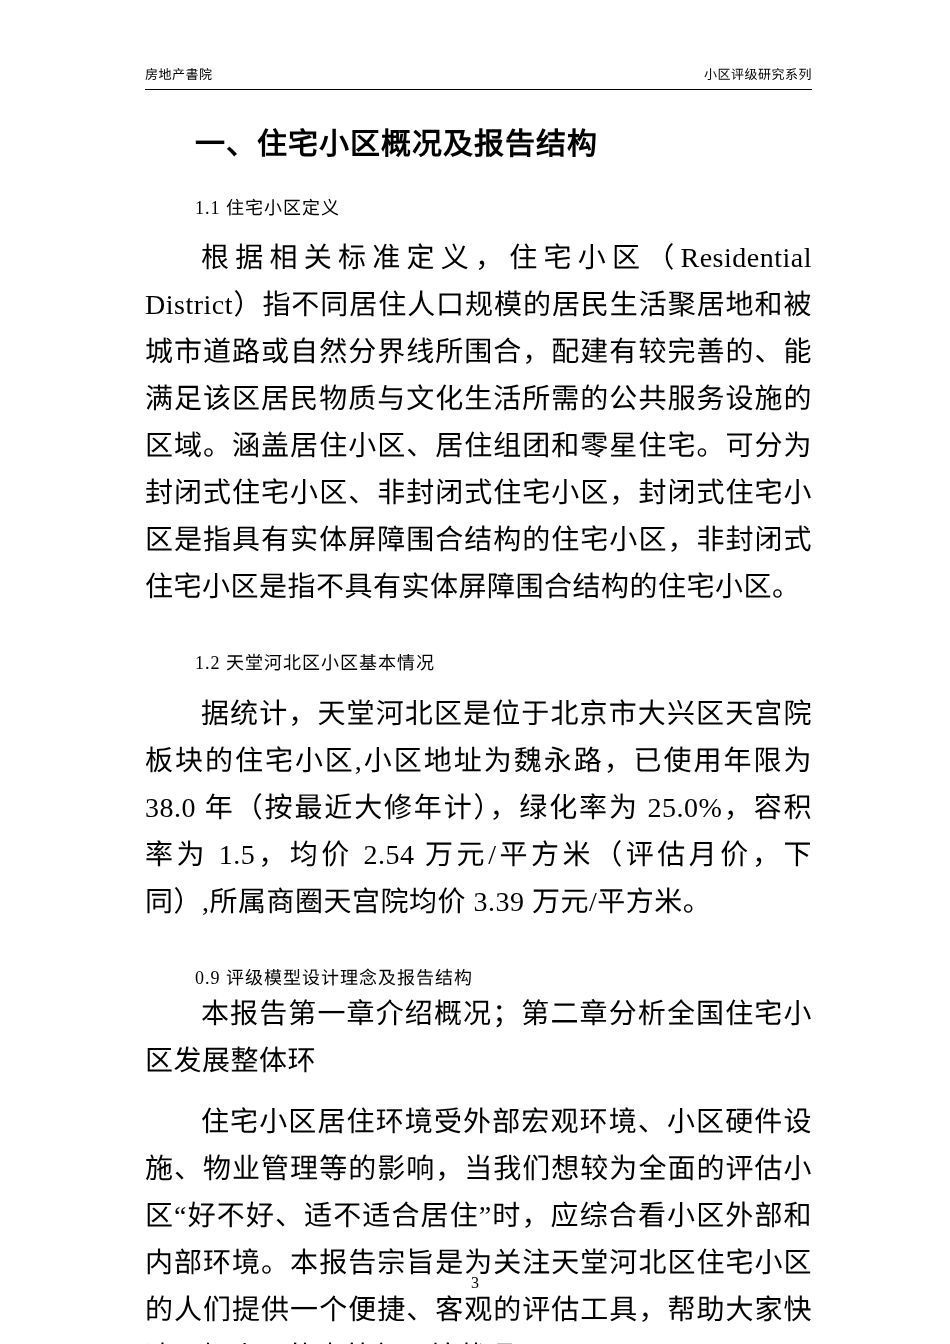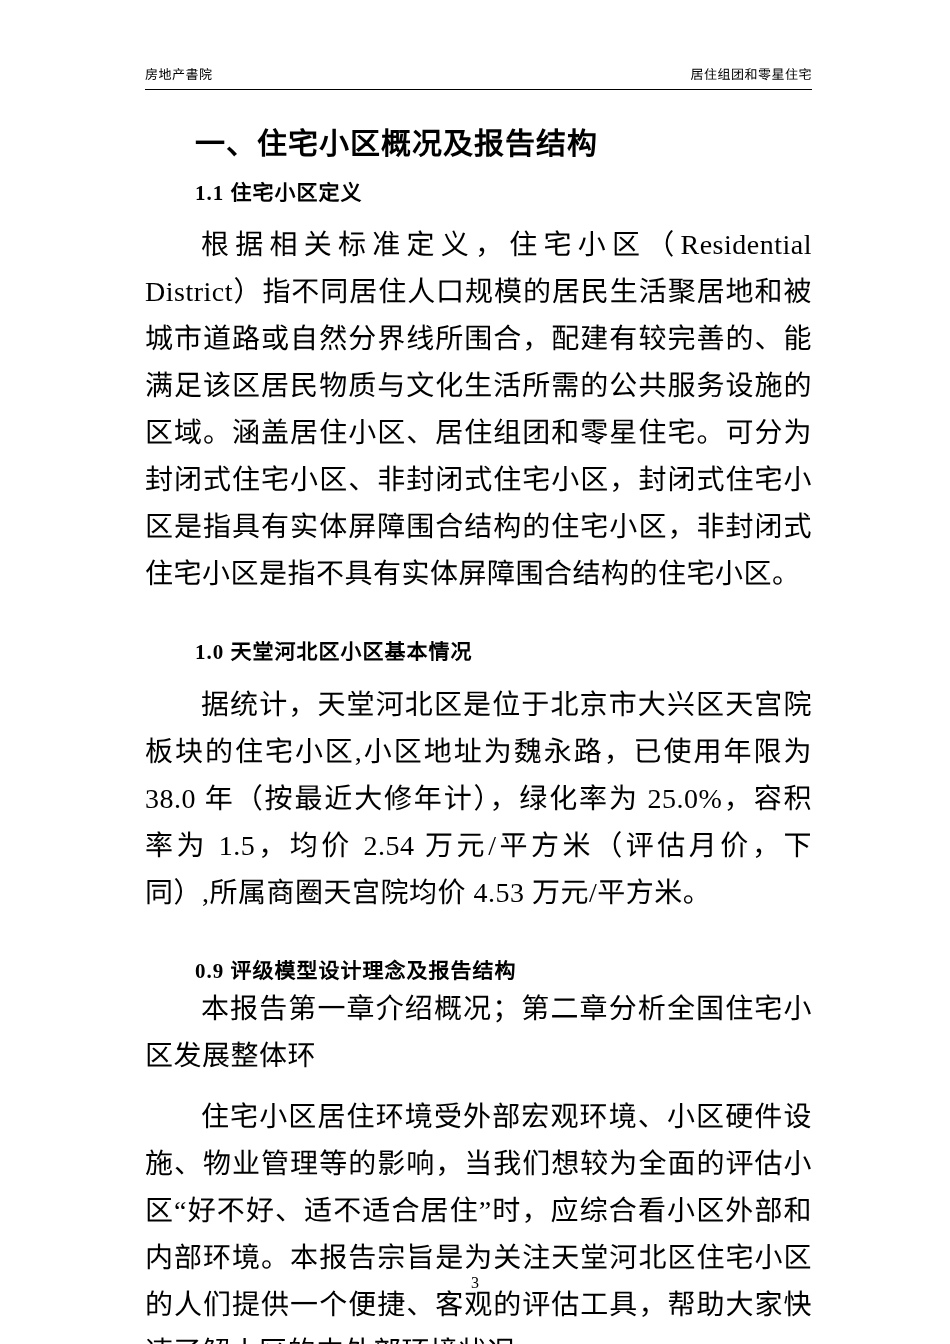--- a/index.html
+++ b/index.html
@@ -33,23 +33,23 @@
     margin: 0 138px 0 145px;
   }
   .doc-title {
     font-size: 30px;
     font-weight: bold;
     margin: 34px 0 0 50px;
     letter-spacing: 1px;
     line-height: 1.3;
   }
   .sec-heading {
-    font-size: 21px;
-    font-weight: bold;
-    margin: 17px 0 0 50px;
+    font-size: 18px;
+    font-weight: normal;
+    margin: 34px 0 0 50px;
     letter-spacing: 1px;
     line-height: 1.3;
   }
   .sec-heading.gap-lg {
     margin-top: 42px;
   }
   .para {
     font-size: 28px;
     line-height: 47px;
     margin: 14px 0 0 0;
@@ -71,35 +71,35 @@
     font-size: 16px;
   }
 </style>
 </head>
 <body>
 
 <div class="page">
 
   <header class="doc-header">
     <span>房地产書院</span>
-    <span>居住组团和零星住宅</span>
+    <span>小区评级研究系列</span>
   </header>
 
   <main class="doc-body">
 
     <h1 class="doc-title">一、住宅小区概况及报告结构</h1>
 
     <section>
       <h2 class="sec-heading">1.1 住宅小区定义</h2>
       <p class="para">根据相关标准定义，住宅小区（Residential District）指不同居住人口规模的居民生活聚居地和被城市道路或自然分界线所围合，配建有较完善的、能满足该区居民物质与文化生活所需的公共服务设施的区域。涵盖居住小区、居住组团和零星住宅。可分为封闭式住宅小区、非封闭式住宅小区，封闭式住宅小区是指具有实体屏障围合结构的住宅小区，非封闭式住宅小区是指不具有实体屏障围合结构的住宅小区。</p>
     </section>
 
     <section>
-      <h2 class="sec-heading gap-lg">1.0 天堂河北区小区基本情况</h2>
-      <p class="para">据统计，天堂河北区是位于北京市大兴区天宫院板块的住宅小区,小区地址为魏永路，已使用年限为 38.0 年（按最近大修年计），绿化率为 25.0%，容积率为 1.5，均价 2.54 万元/平方米（评估月价，下同）,所属商圈天宫院均价 4.53 万元/平方米。</p>
+      <h2 class="sec-heading gap-lg">1.2 天堂河北区小区基本情况</h2>
+      <p class="para">据统计，天堂河北区是位于北京市大兴区天宫院板块的住宅小区,小区地址为魏永路，已使用年限为 38.0 年（按最近大修年计），绿化率为 25.0%，容积率为 1.5，均价 2.54 万元/平方米（评估月价，下同）,所属商圈天宫院均价 3.39 万元/平方米。</p>
     </section>
 
     <section>
       <h2 class="sec-heading gap-lg">0.9 评级模型设计理念及报告结构</h2>
       <p class="para follow">本报告第一章介绍概况；第二章分析全国住宅小区发展整体环</p>
       <p class="para">住宅小区居住环境受外部宏观环境、小区硬件设施、物业管理等的影响，当我们想较为全面的评估小区“好不好、适不适合居住”时，应综合看小区外部和内部环境。本报告宗旨是为关注天堂河北区住宅小区的人们提供一个便捷、客观的评估工具，帮助大家快速了解小区的内外部环境状况。</p>
     </section>
 
   </main>
 

